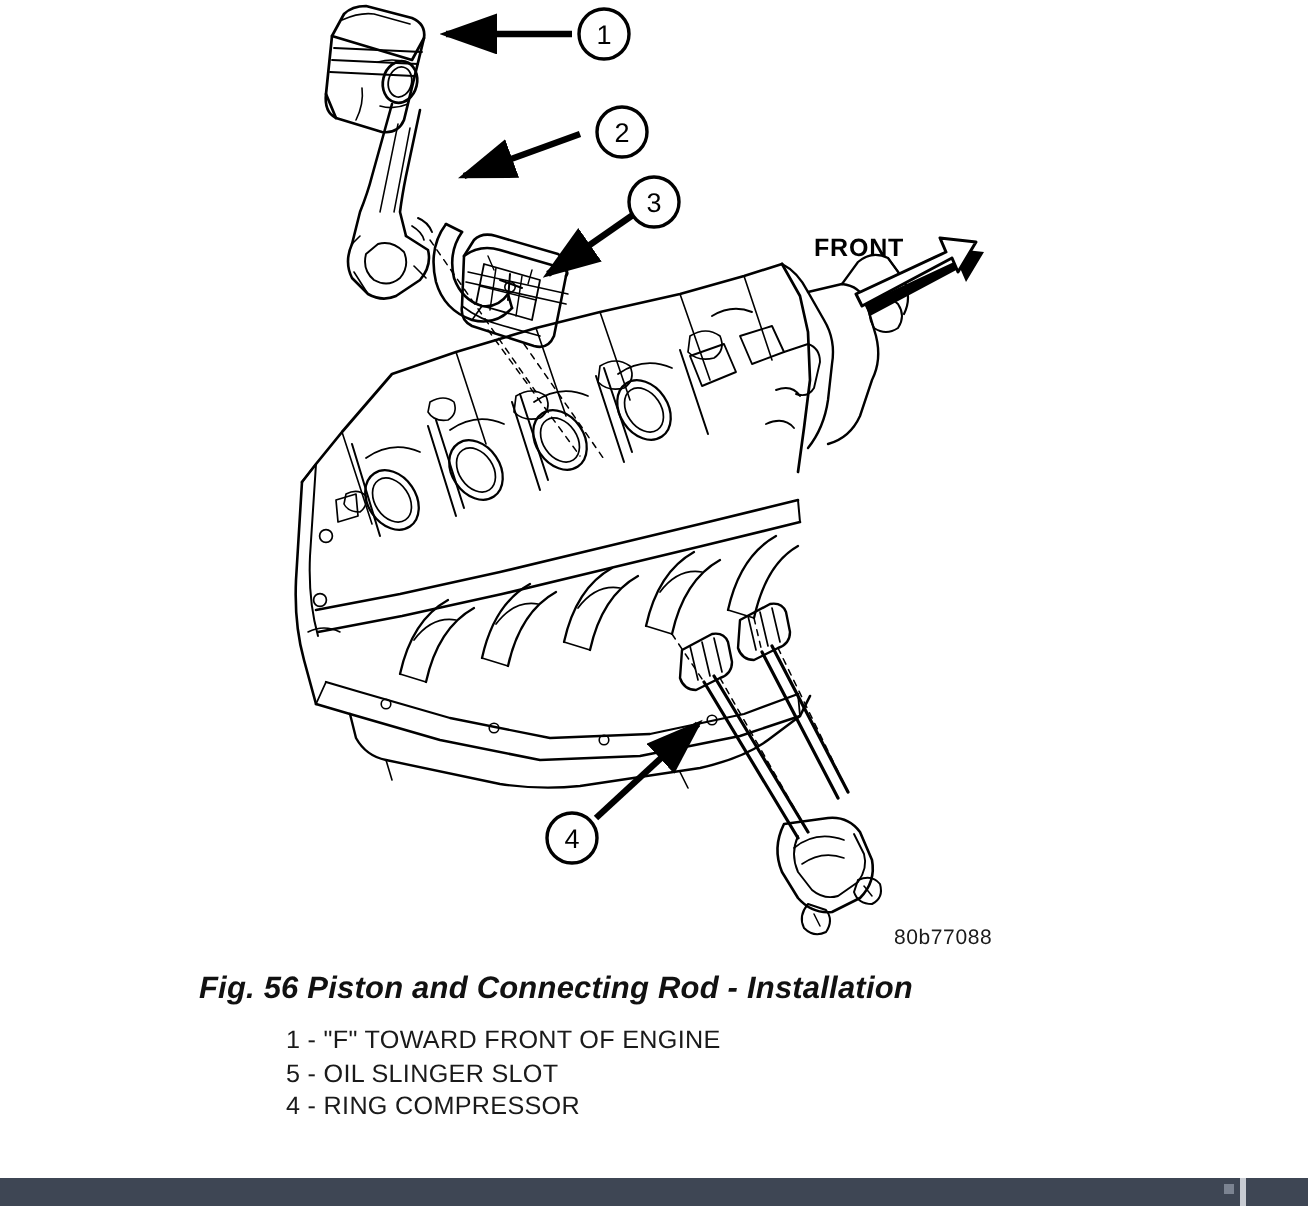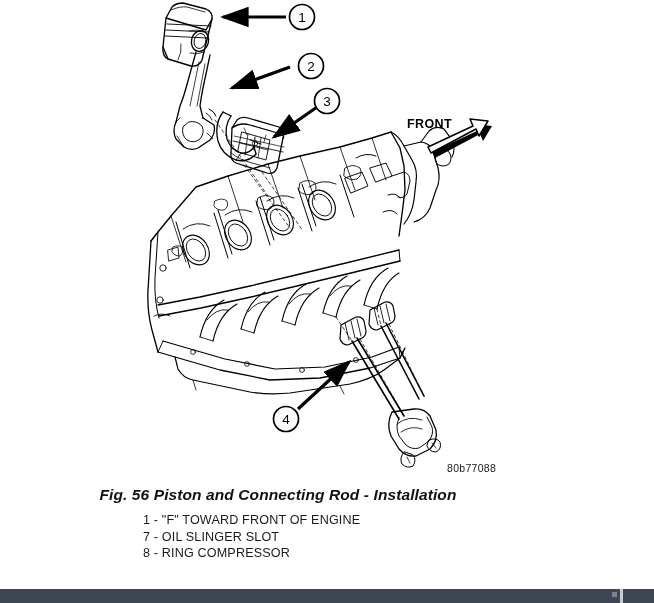--- a/index.html
+++ b/index.html
@@ -389,19 +389,19 @@
     <text x="286" y="424" text-anchor="middle" font-family="Liberation Sans, sans-serif" font-size="13.5" fill="#000">4</text>
   </g>
 
   <text x="447" y="472" font-family="Liberation Sans, sans-serif" font-size="10.5" fill="#1a1a1a" letter-spacing="0.3">80b77088</text>
 </svg>
 
 <div class="caption">Fig. 56 Piston and Connecting Rod - Installation</div>
 
 <div class="legend">
   <div class="legend-item">1 - "F" TOWARD FRONT OF ENGINE</div>
-  <div class="legend-item">7 - OIL SLINGER SLOT</div>
-  <div class="legend-item">8 - RING COMPRESSOR</div>
+  <div class="legend-item">5 - OIL SLINGER SLOT</div>
+  <div class="legend-item">4 - RING COMPRESSOR</div>
 </div>
 
 <div class="bottom-bar"></div>
 <div class="bottom-bar-grip"></div>
 <div class="bottom-bar-divider"></div>
 
 </body></html>

